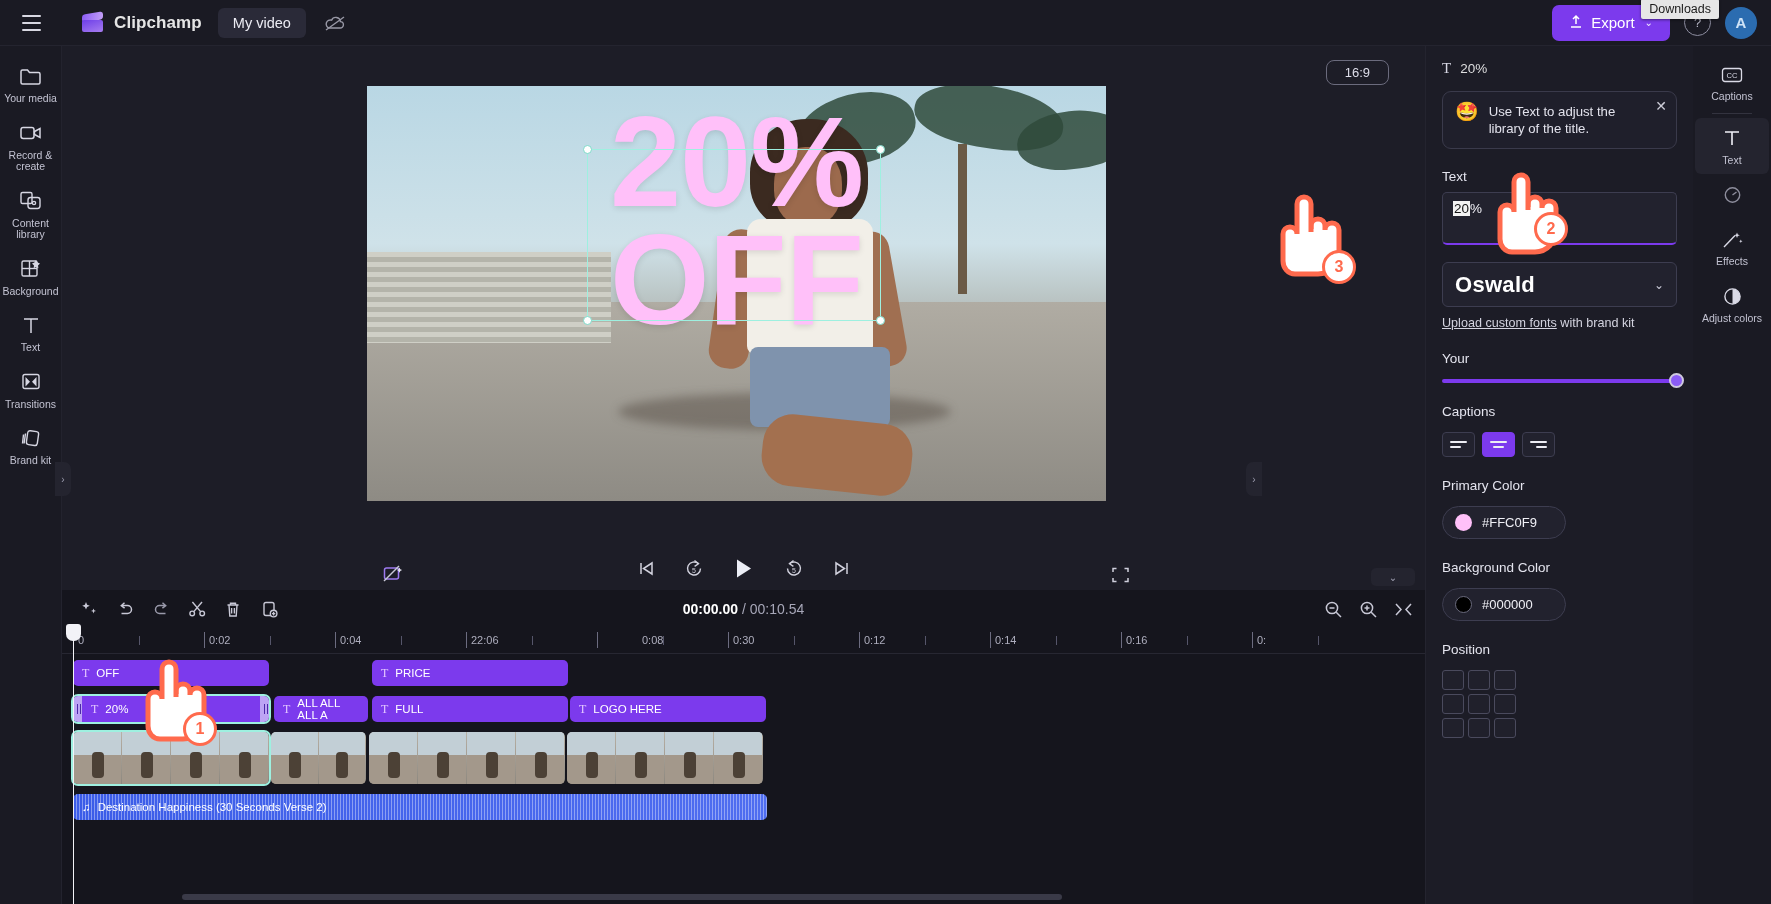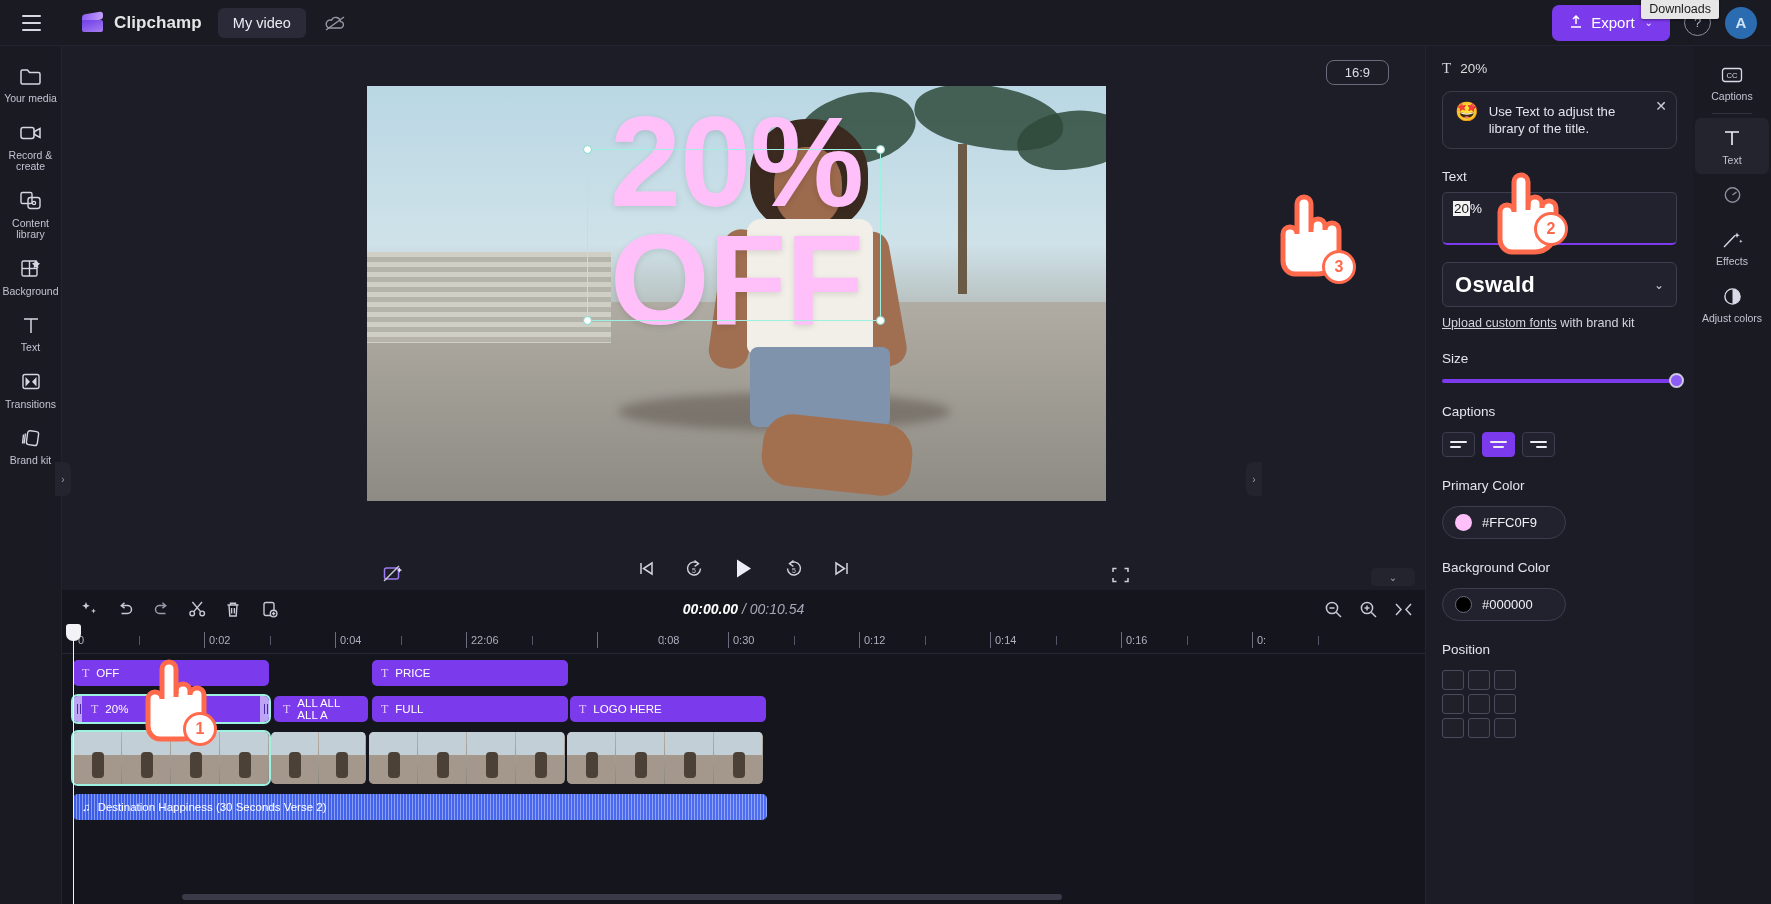--- a/index.html
+++ b/index.html
@@ -175,21 +175,21 @@
     display:flex; flex-direction:column; align-items:center; padding-top:8px;
   }
   .rr-item { width:74px; padding:8px 2px; display:flex; flex-direction:column; gap:4px; cursor:pointer; border-radius:6px; }
   .rr-item.active { background:#24242f; }
   .rr-ic { height:25px; display:flex; align-items:center; justify-content:center; color:#dadae6; }
   .rr-lbl { font-size:10.5px; line-height:11.5px; color:#c2c2d1; text-align:center; }
   .rr-div { width:40px; height:1px; background:#33333f; margin:2px 0 4px; }
 
   
   .tl-wrap { position:absolute; left:62px; right:346px; top:590px; bottom:0; background:#15151d; }
-  .tl-toolbar { position:relative; height:38px; display:flex; align-items:center; padding:0 12px;font-style:italic; }
+  .tl-toolbar { position:relative; height:38px; display:flex; align-items:center; padding:0 12px; }
   .tb-ic { width:30px; height:30px; display:flex; align-items:center; justify-content:center; color:#c8c8d6; cursor:pointer; border-radius:4px; margin-right:6px; }
   .tl-time { position:absolute; left:50%; transform:translateX(-50%); font-size:14px; }
   .tl-time .cur { color:#fff; font-weight:700; }
   .tl-time .tot { color:#a7a7b8; }
   .tl-right { position:absolute; right:12px; display:flex; align-items:center; gap:16px; }
   .zoom-ic { color:#c8c8d6; cursor:pointer; display:flex; align-items:center; }
 
   .ruler { position:absolute; left:0; right:0; top:38px; height:26px; border-bottom:1px solid #272732; }
   .tick { position:absolute; top:8px; width:1px; height:9px; background:#55556a; }
   .tick.major { top:4px; height:16px; background:#6c6c80; }
@@ -448,21 +448,21 @@
 
     <div class="font-select">
       <span class="font-name">Oswald</span>
       <span class="font-chev">⌄</span>
     </div>
 
     <div class="upload-line">
       <a>Upload custom fonts</a><span> with brand kit</span>
     </div>
 
-    <div class="sec-lbl">Size</div>
+    <div class="sec-lbl">Your</div>
     <div class="slider">
         <span class="knob"></span>
       </div>
 
     <div class="sec-lbl">Captions</div>
     <div class="align-row">
       <div class="align-btn al-l">
           <i></i>
           <i></i>
         </div>
@@ -631,21 +631,21 @@
         <span class="tick major" style="left: 142px;"></span>
         <span class="tick-lbl" style="left: 147px;">0:02</span>
         <span class="tick" style="left: 207.5px;"></span>
         <span class="tick major" style="left: 273px;"></span>
         <span class="tick-lbl" style="left: 278px;">0:04</span>
         <span class="tick" style="left: 338.5px;"></span>
         <span class="tick major" style="left: 404px;"></span>
         <span class="tick-lbl" style="left: 409px;">22:06</span>
         <span class="tick" style="left: 469.5px;"></span>
         <span class="tick major" style="left: 535px;"></span>
-        <span class="tick-lbl" style="left: 556px; padding-left: 40px;">0:08</span>
+        <span class="tick-lbl" style="left: 540px; padding-left: 40px;">0:08</span>
         <span class="tick" style="left: 600.5px;"></span>
         <span class="tick major" style="left: 666px;"></span>
         <span class="tick-lbl" style="left: 671px;">0:30</span>
         <span class="tick" style="left: 731.5px;"></span>
         <span class="tick major" style="left: 797px;"></span>
         <span class="tick-lbl" style="left: 802px;">0:12</span>
         <span class="tick" style="left: 862.5px;"></span>
         <span class="tick major" style="left: 928px;"></span>
         <span class="tick-lbl" style="left: 933px;">0:14</span>
         <span class="tick" style="left: 993.5px;"></span>

